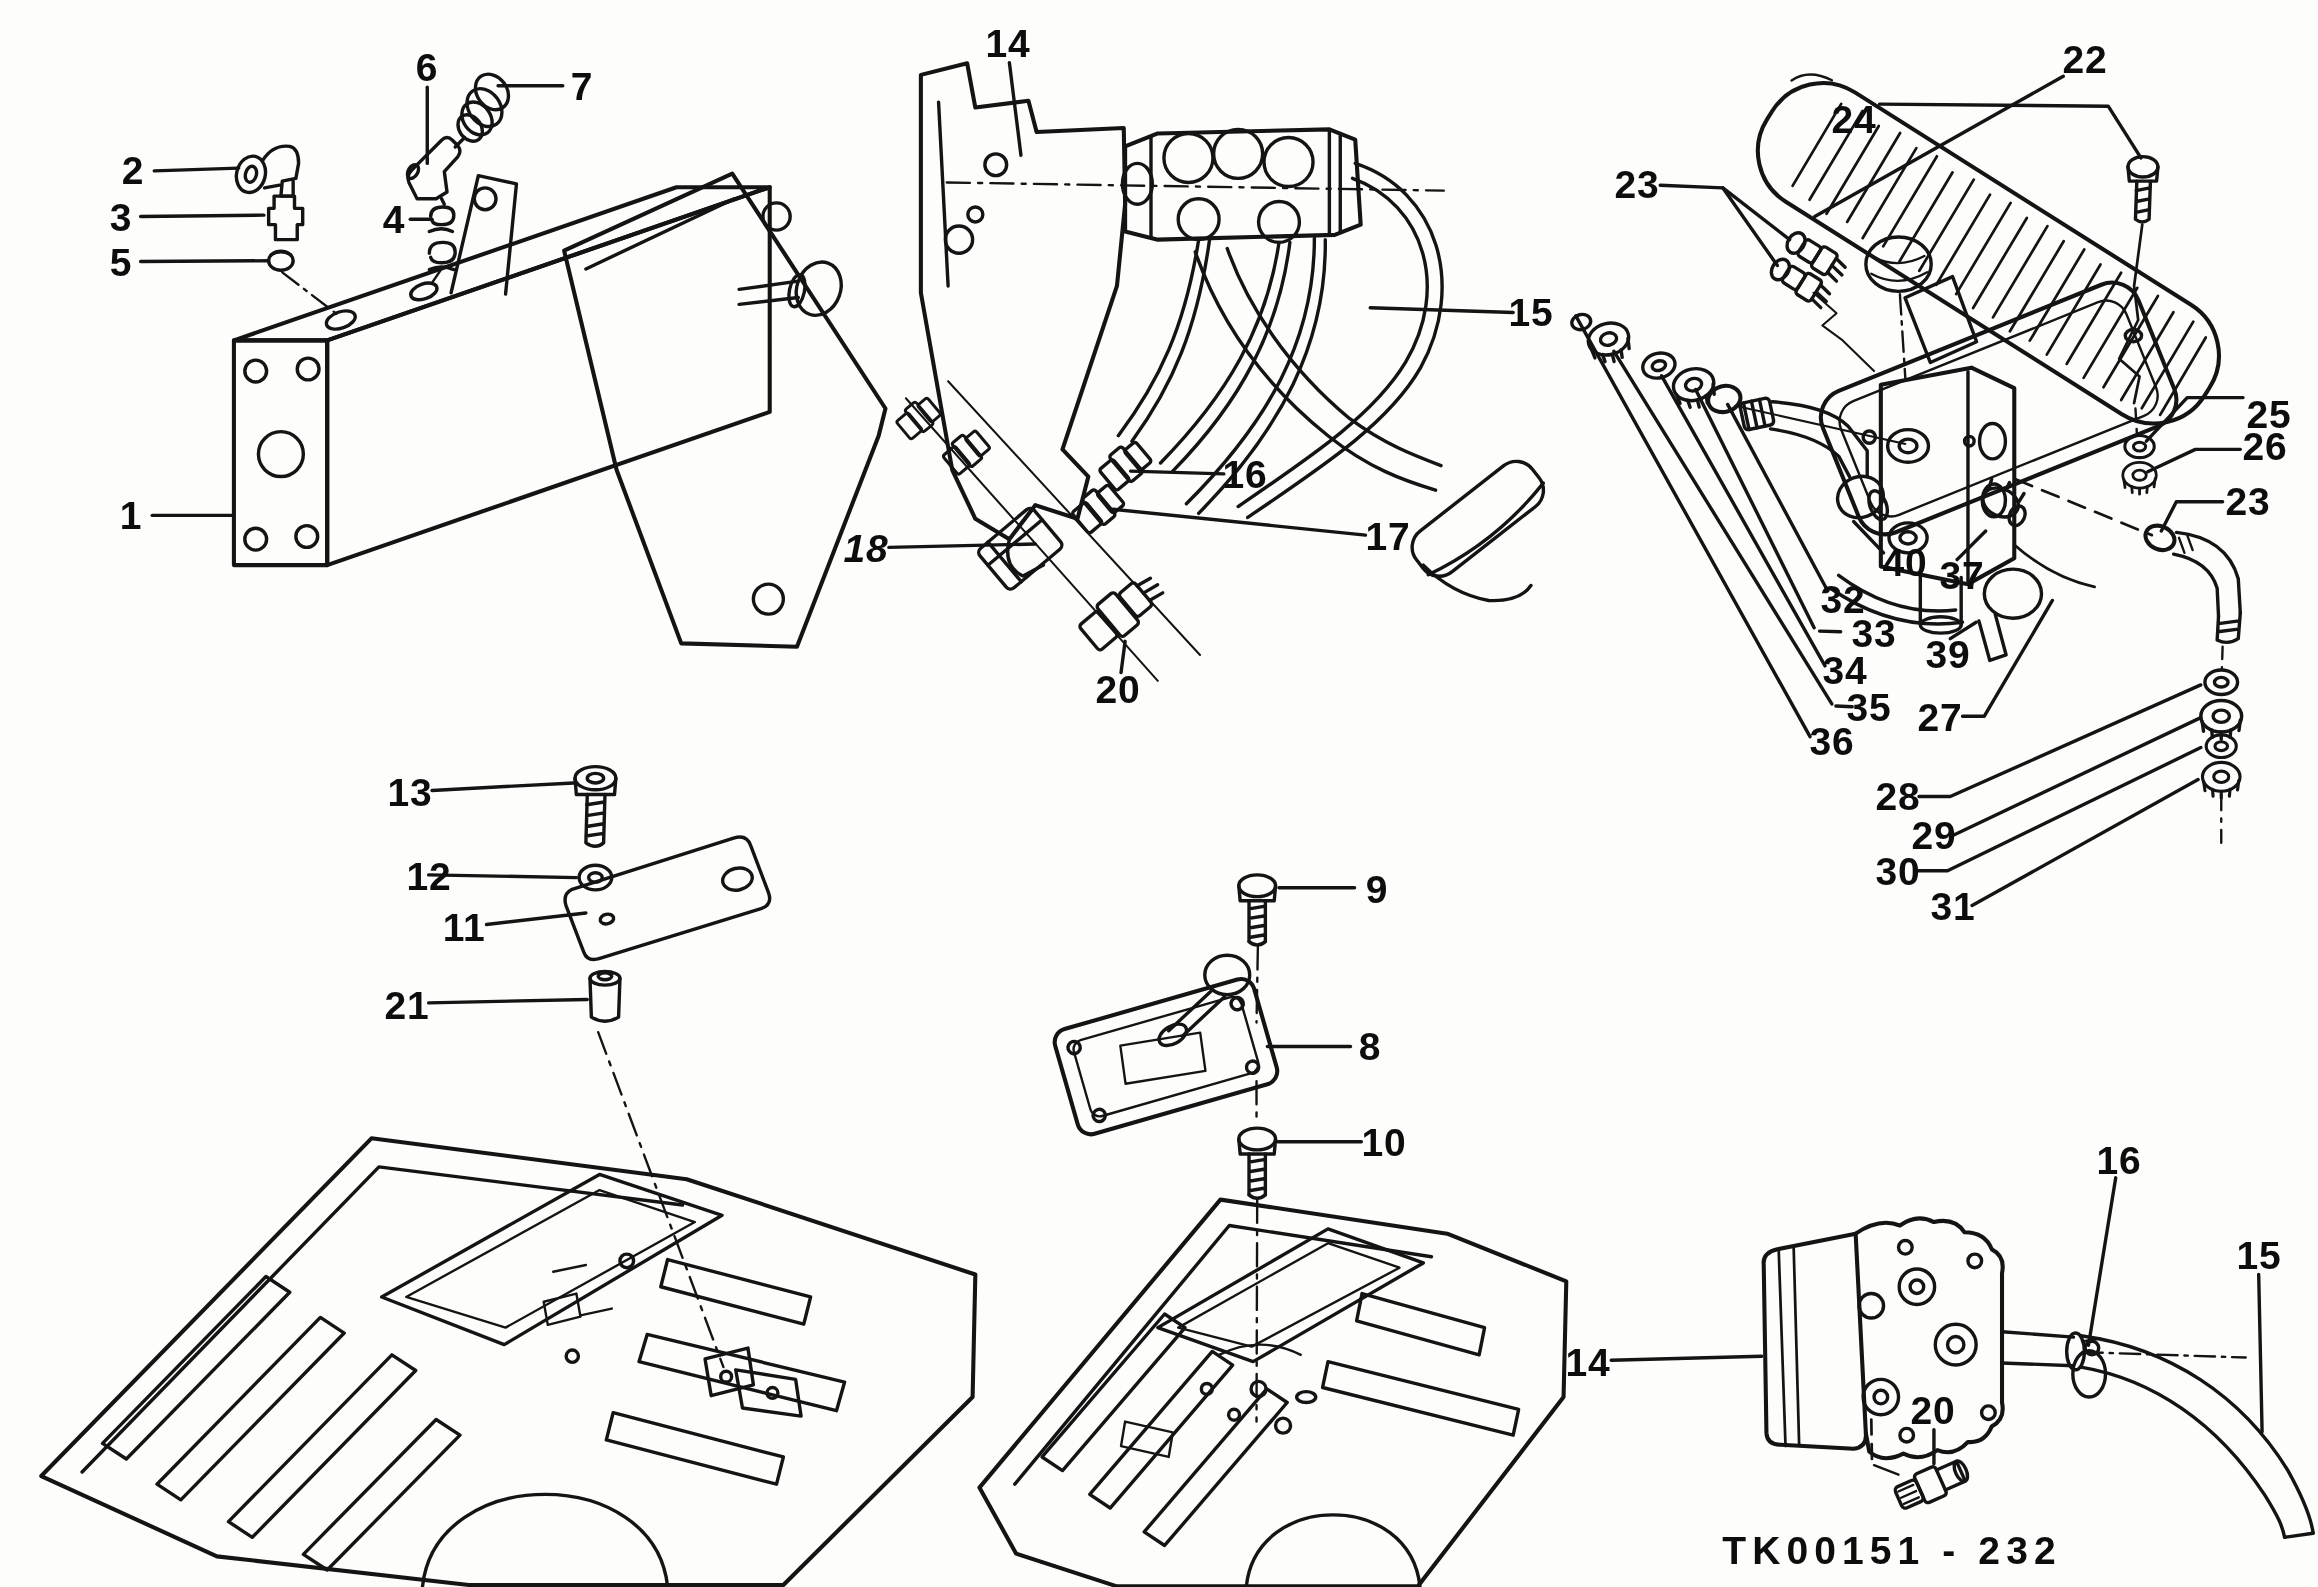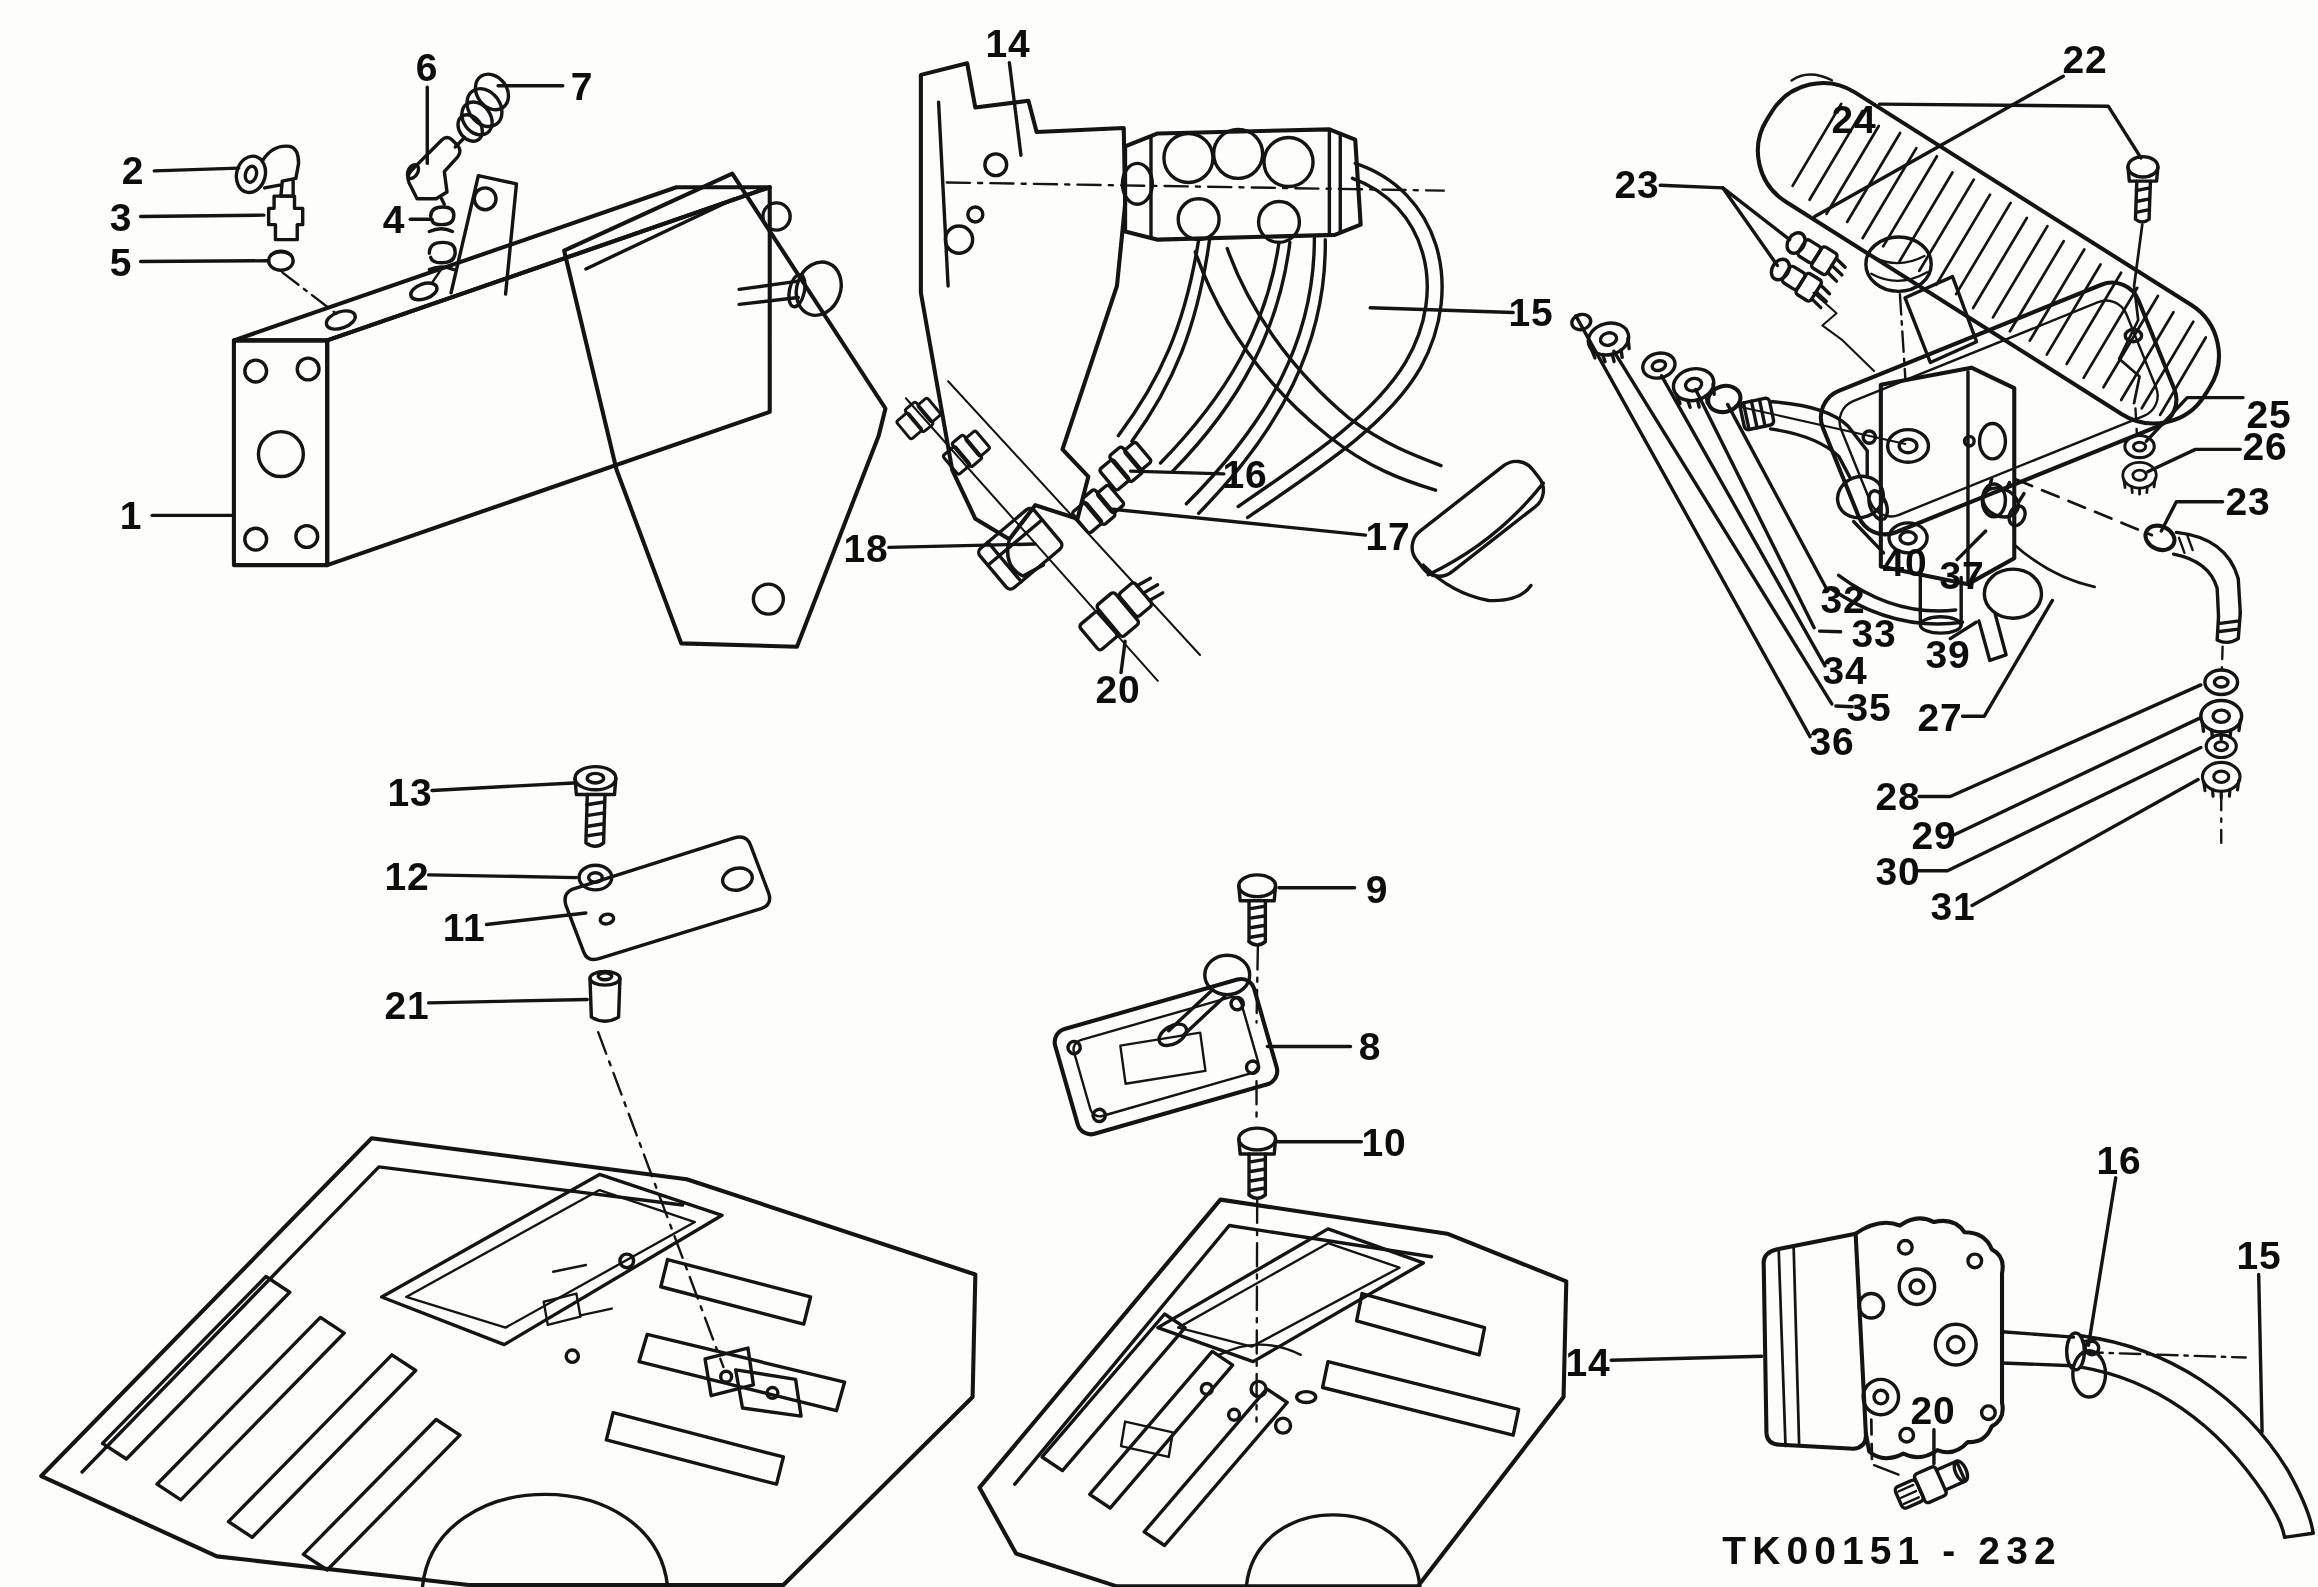--- a/index.html
+++ b/index.html
@@ -448,21 +448,21 @@
       <div class="callout" style="left: 133px; top: 171px;">2</div>
       <div class="callout" style="left: 121px; top: 218px;">3</div>
       <div class="callout" style="left: 394px; top: 220px;">4</div>
       <div class="callout" style="left: 121px; top: 263px;">5</div>
       <div class="callout" style="left: 427px; top: 68px;">6</div>
       <div class="callout" style="left: 582px; top: 87px;">7</div>
       <div class="callout" style="left: 1008px; top: 44px;">14</div>
       <div class="callout" style="left: 1531px; top: 313px;">15</div>
       <div class="callout" style="left: 1245px; top: 475px;">16</div>
       <div class="callout" style="left: 1388px; top: 537px;">17</div>
-      <div class="callout" style="left: 866px; top: 549px;">18</div>
+      <div class="callout" style="left: 866px; top: 549px; font-style: italic;">18</div>
       <div class="callout" style="left: 1118px; top: 690px;">20</div>
       <div class="callout" style="left: 2085px; top: 60px;">22</div>
       <div class="callout" style="left: 1637px; top: 185px;">23</div>
       <div class="callout" style="left: 1854px; top: 120px;">24</div>
       <div class="callout" style="left: 2269px; top: 415px;">25</div>
       <div class="callout" style="left: 2265px; top: 447px;">26</div>
       <div class="callout" style="left: 2248px; top: 502px;">23</div>
       <div class="callout" style="left: 1905px; top: 563px;">40</div>
       <div class="callout" style="left: 1962px; top: 576px;">37</div>
       <div class="callout" style="left: 1948px; top: 655px;">39</div>
@@ -470,21 +470,21 @@
       <div class="callout" style="left: 1874px; top: 634px;">33</div>
       <div class="callout" style="left: 1845px; top: 671px;">34</div>
       <div class="callout" style="left: 1869px; top: 708px;">35</div>
       <div class="callout" style="left: 1832px; top: 742px;">36</div>
       <div class="callout" style="left: 1940px; top: 718px;">27</div>
       <div class="callout" style="left: 1898px; top: 797px;">28</div>
       <div class="callout" style="left: 1934px; top: 836px;">29</div>
       <div class="callout" style="left: 1898px; top: 872px;">30</div>
       <div class="callout" style="left: 1953px; top: 907px;">31</div>
       <div class="callout" style="left: 410px; top: 793px;">13</div>
-      <div class="callout" style="left: 407px; top: 877px;">12</div>
+      <div class="callout" style="left: 429px; top: 877px;">12</div>
       <div class="callout" style="left: 464px; top: 928px;">11</div>
       <div class="callout" style="left: 407px; top: 1006px;">21</div>
       <div class="callout" style="left: 1377px; top: 890px;">9</div>
       <div class="callout" style="left: 1370px; top: 1047px;">8</div>
       <div class="callout" style="left: 1384px; top: 1143px;">10</div>
       <div class="callout" style="left: 2119px; top: 1161px;">16</div>
       <div class="callout" style="left: 2259px; top: 1256px;">15</div>
       <div class="callout" style="left: 1588px; top: 1363px;">14</div>
       <div class="callout" style="left: 1933px; top: 1411px;">20</div>
     </div>

